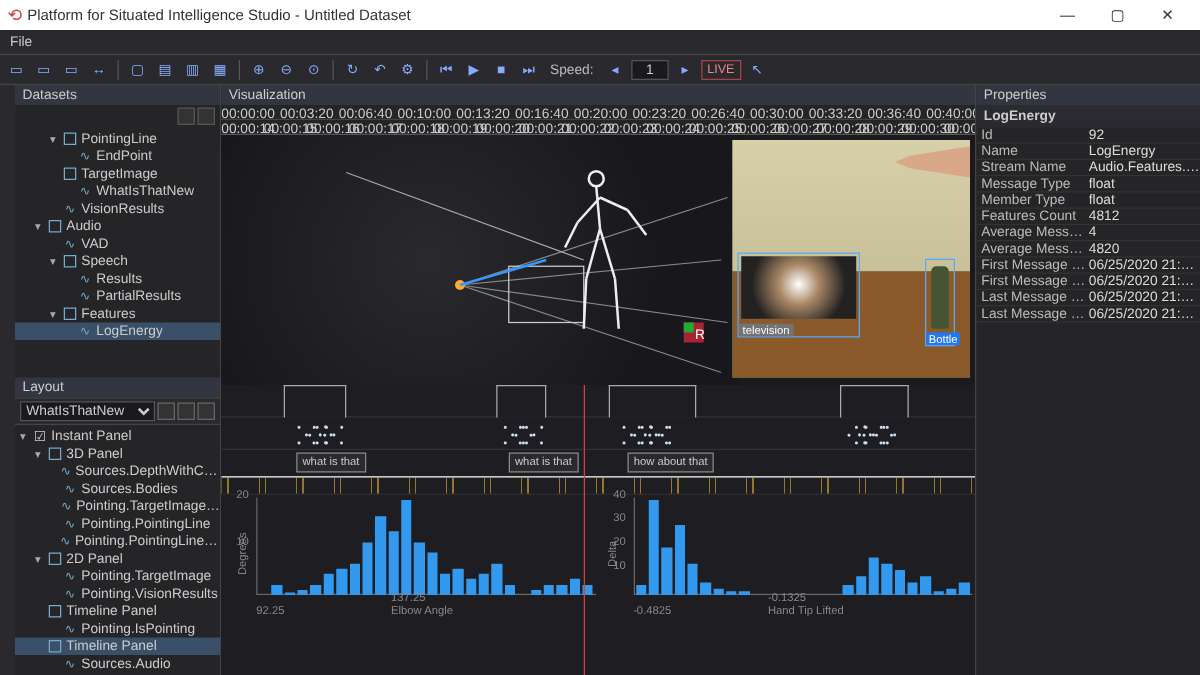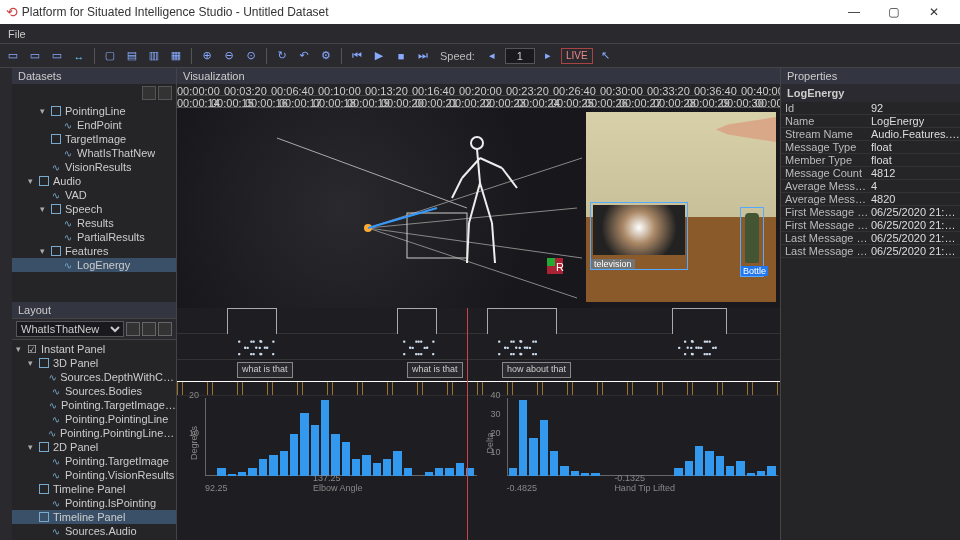--- a/index.html
+++ b/index.html
@@ -490,21 +490,21 @@
         </div>
         <div class="pr">
           <div class="pk">Message Type</div>
           <div class="pv">float</div>
         </div>
         <div class="pr">
           <div class="pk">Member Type</div>
           <div class="pv">float</div>
         </div>
         <div class="pr">
-          <div class="pk">Message Count</div>
+          <div class="pk">Features Count</div>
           <div class="pv">4812</div>
         </div>
         <div class="pr">
           <div class="pk">Average Message Size</div>
           <div class="pv">4</div>
         </div>
         <div class="pr">
           <div class="pk">Average Message Late…</div>
           <div class="pv">4820</div>
         </div>

